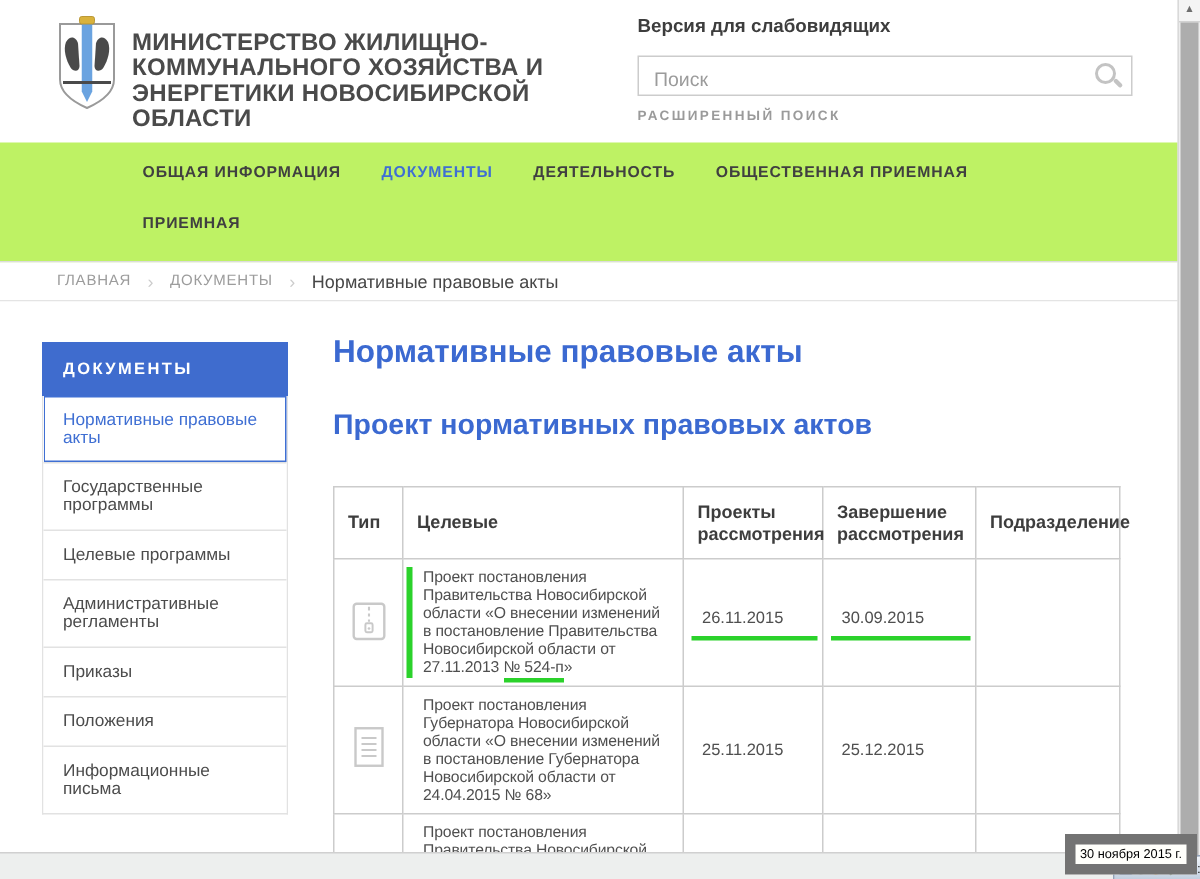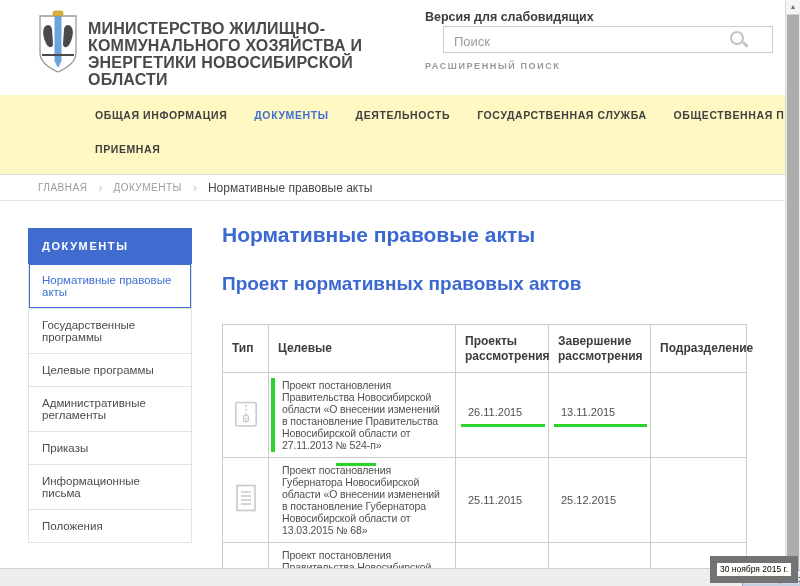--- a/index.html
+++ b/index.html
@@ -11,30 +11,30 @@
   }
   
   .scrollbar{position:absolute;top:0;right:0;width:14px;height:586px;background:#ececec;border-left:1px solid #d9d9d9;z-index:40;}
   .scroll-up{height:14px;background:#f4f4f4;border-bottom:1px solid #d2d2d2;color:#6e6e6e;font-size:7px;line-height:14px;text-align:center;cursor:pointer;}
   .scroll-thumb{position:absolute;top:15px;left:1px;right:1px;bottom:0;background:#adadad;cursor:pointer;}
   
   .header{position:absolute;top:0;left:0;right:14px;height:95px;background:#fff;}
   .crest{position:absolute;left:38px;top:9px;width:40px;height:66px;}
   .site-title{position:absolute;left:88px;top:20px;width:300px;font-size:16px;font-weight:bold;color:#4a4a4a;line-height:17px;letter-spacing:.2px;}
   .header-right{position:absolute;left:425px;top:10px;width:330px;}
-  .a11y{font-size:12.5px;font-weight:bold;color:#3d3d3d;margin-bottom:2px;cursor:pointer;}
+  .a11y{font-size:12.5px;font-weight:bold;color:#3d3d3d;margin-bottom:13px;cursor:pointer;}
   .search-wrap{position:relative;}
-  .search-input{width:100%;box-sizing:border-box;height:27px;border:1px solid #cccccc;background:#fff;font:13px "Liberation Sans","DejaVu Sans",sans-serif;padding:4px 32px 0 10px;color:#444;outline:none;margin-left:18px;}
+  .search-input{width:100%;box-sizing:border-box;height:27px;border:1px solid #cccccc;background:#fff;font:13px "Liberation Sans","DejaVu Sans",sans-serif;padding:4px 32px 0 10px;color:#444;outline:none;}
   .search-input::placeholder{color:#9b9b9b;}
   .mag{position:absolute;right:7px;top:5px;width:18px;height:18px;cursor:pointer;}
   .mag-circle{width:10px;height:10px;border:2px solid #c3c3c3;border-radius:50%;}
   .mag-handle{position:absolute;left:12px;top:12px;width:7px;height:2.5px;background:#c3c3c3;transform:rotate(45deg);border-radius:2px;}
   .adv-search{margin-top:8px;font-size:9px;color:#9a9a9a;letter-spacing:1.6px;font-weight:bold;cursor:pointer;}
   
-  .nav{position:absolute;top:95px;left:0;right:14px;height:79px;background:#fef9c3;border-bottom:1px solid #dcdcdc;}
+  .nav{position:absolute;top:95px;left:0;right:14px;height:79px;background:#bef264;border-bottom:1px solid #dcdcdc;}
   .nav-row{position:absolute;left:95px;display:flex;gap:27px;}
   .nav-row1{top:14px;}
   .nav-row2{top:48px;}
   .nav-item{font-size:10.5px;font-weight:bold;color:#404040;letter-spacing:.6px;white-space:nowrap;cursor:pointer;}
   .nav-item.active{color:#3f6fd3;}
   
   .breadcrumb{position:absolute;top:175px;left:0;right:14px;height:25px;background:#fff;border-bottom:1px solid #e4e4e4;display:flex;align-items:center;padding-left:38px;gap:11px;}
   .bc-link{font-size:10px;color:#9c9c9c;letter-spacing:.5px;cursor:pointer;}
   .bc-sep{color:#cccccc;font-size:12px;font-weight:normal;}
   .bc-current{font-size:12px;color:#474747;}
@@ -52,21 +52,21 @@
   
   table.docs{border-collapse:collapse;table-layout:fixed;width:524px;margin-top:29px;}
   .docs th,.docs td{border:1px solid #cccccc;}
   .docs th{font-size:12px;color:#3d3d3d;font-weight:bold;text-align:left;padding:7px 9px;line-height:15px;height:33px;vertical-align:middle;background:#fff;}
   .type-cell{text-align:center;vertical-align:middle;}
   .name-cell{position:relative;font-size:10.5px;color:#4f4f4f;line-height:12px;padding:6px 8px 6px 13px;vertical-align:middle;letter-spacing:-.1px;cursor:pointer;}
   .date-cell{font-size:11px;color:#4f4f4f;padding:6px 6px 6px 12px;vertical-align:middle;}
   .div-cell{padding:6px 8px;}
   tr.r0{height:71px;} tr.r1{height:69px;} tr.r2{height:86px;}
   .green-bar{position:absolute;left:2px;top:5px;bottom:5px;width:4px;background:#2bd22b;}
-  .marked{border-bottom:3px solid #2bd22b;padding-bottom:12px;}
+  .marked{border-bottom:3px solid #2bd22b;padding-bottom:1px;}
   .date-mark{display:block;margin:0 -3px 0 -7px;padding:2px 0 6px 7px;border-bottom:3px solid #2bd22b;}
   
   .footer{position:absolute;top:568px;left:0;right:14px;height:18px;background:#edefee;border-top:1px solid #d0d0d0;}
   
   .date-tooltip{position:absolute;top:556px;right:2px;background:#fffffb;border:7px solid #737373;font-size:8.5px;color:#000;padding:1px 3px 2px;white-space:nowrap;z-index:60;}
   .taskbar{position:absolute;bottom:0;right:0;width:58px;height:16px;background:linear-gradient(#f0f5fb,#c2cfdf);border-top:1px solid #93a3ba;border-left:1px solid #93a3ba;border-top-left-radius:4px;display:flex;align-items:center;gap:1px;padding-left:3px;box-sizing:border-box;z-index:55;}
   .ti{width:9px;height:9px;flex:0 0 auto;cursor:pointer;}
   .ti-network{background:linear-gradient(135deg,#6f9fe0 0 50%,#2f5fae 50% 100%);border-radius:1px;}
   .ti-clock{border-radius:50%;background:radial-gradient(circle at 45% 45%,#f0f0f0 25%,#8f959c 30%,#6e747b 100%);}
   .ti-antivirus{border-radius:50%;background:radial-gradient(circle at 42% 42%,#ffffff 18%,#ffa11c 45%,#e07800 100%);}
@@ -99,21 +99,20 @@
     </div>
     <div class="adv-search">РАСШИРЕННЫЙ ПОИСК</div>
   </div>
 </div>
 
 <div class="nav">
   <div class="nav-row nav-row1">
     <div class="nav-item">ОБЩАЯ ИНФОРМАЦИЯ</div>
     <div class="nav-item active">ДОКУМЕНТЫ</div>
     <div class="nav-item">ДЕЯТЕЛЬНОСТЬ</div>
-    <div class="nav-item">ГОСУДАРСТВЕННАЯ СЛУЖБА</div>
     <div class="nav-item">ОБЩЕСТВЕННАЯ ПРИЕМНАЯ</div>
 
   </div>
   <div class="nav-row nav-row2">
     <div class="nav-item">ПРИЕМНАЯ</div>
   </div>
 </div>
 
 <div class="breadcrumb">
   <span class="bc-link">ГЛАВНАЯ</span>
@@ -126,22 +125,22 @@
 <div class="content">
 
   <div class="sidebar">
     <div class="sidebar-header">ДОКУМЕНТЫ</div>
     <div class="sidebar-list">
       <div class="sidebar-item active">Нормативные правовые акты</div>
       <div class="sidebar-item">Государственные программы</div>
       <div class="sidebar-item">Целевые программы</div>
       <div class="sidebar-item">Административные регламенты</div>
       <div class="sidebar-item">Приказы</div>
+      <div class="sidebar-item">Положения</div>
       <div class="sidebar-item">Информационные письма</div>
-      <div class="sidebar-item">Положения</div>
     </div>
   </div>
 
   <div class="main">
     <h1 class="h1">Нормативные правовые акты</h1>
     <h2 class="h2">Проект нормативных правовых актов</h2>
 
     <table class="docs">
       <colgroup>
           <col style="width:46px">
@@ -171,34 +170,34 @@
             </svg>
           </td>
           <td class="name-cell">
             <span class="green-bar"></span>
             <span>Проект постановления Правительства Новосибирской области «О внесении изменений в постановление Правительства Новосибирской области от 27.11.2013 </span><span class="marked">№ 524-п</span><span>»</span>
           </td>
           <td class="date-cell">
             <span class="date-mark">26.11.2015</span>
           </td>
           <td class="date-cell">
-            <span class="date-mark">13.11.2015</span>
+            <span class="date-mark">30.09.2015</span>
           </td>
           <td class="div-cell"></td>
         </tr>
 
         <tr class="r1">
           <td class="type-cell">
             <svg width="22" height="28" viewBox="0 0 22 28">
               <rect x="2" y="1.5" width="18" height="25" fill="none" stroke="#c9c9c9" stroke-width="1.6"></rect>
               <path d="M6 8 h10 M6 12 h10 M6 16 h10 M6 20 h10" stroke="#c9c9c9" stroke-width="1.3"></path>
             </svg>
           </td>
           <td class="name-cell">
-            <span>Проект постановления Губернатора Новосибирской области «О внесении изменений в постановление Губернатора Новосибирской области от 13.03.2015 № 68»</span>
+            <span>Проект постановления Губернатора Новосибирской области «О внесении изменений в постановление Губернатора Новосибирской области от 24.04.2015 № 68»</span>
           </td>
           <td class="date-cell">25.11.2015</td>
           <td class="date-cell">25.12.2015</td>
           <td class="div-cell"></td>
         </tr>
 
         <tr class="r2">
           <td class="type-cell">
             
           </td>

